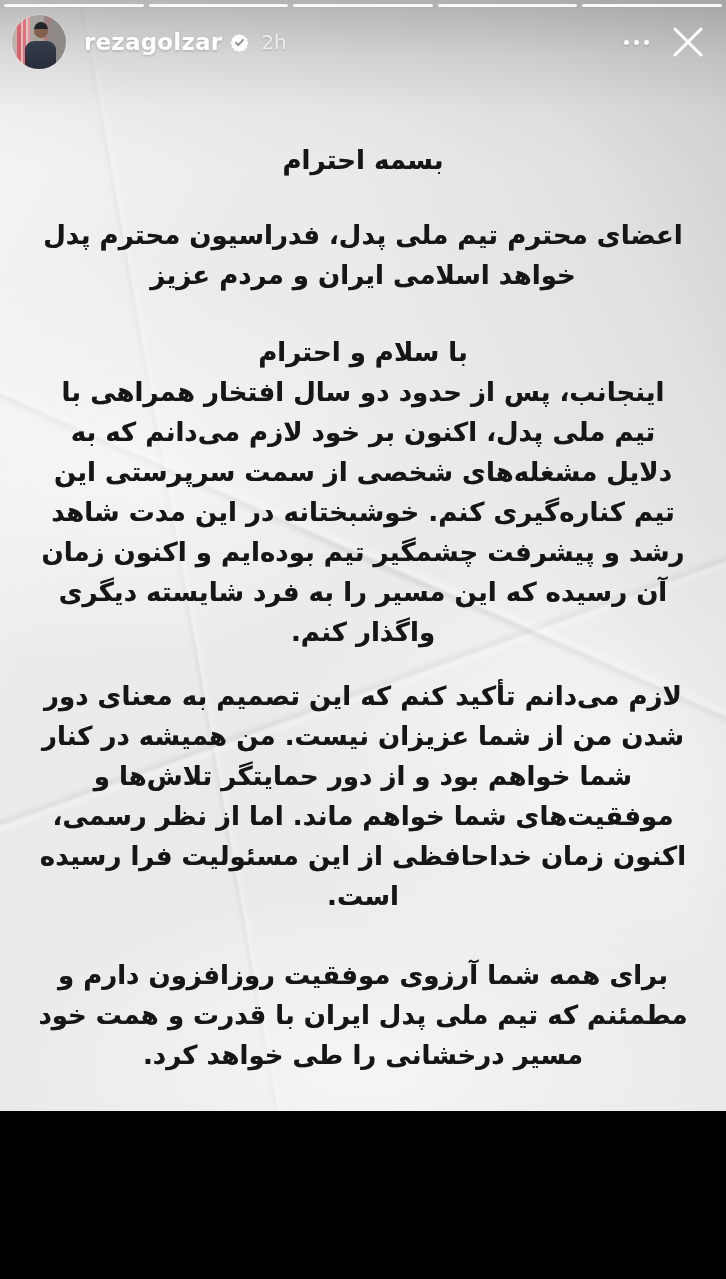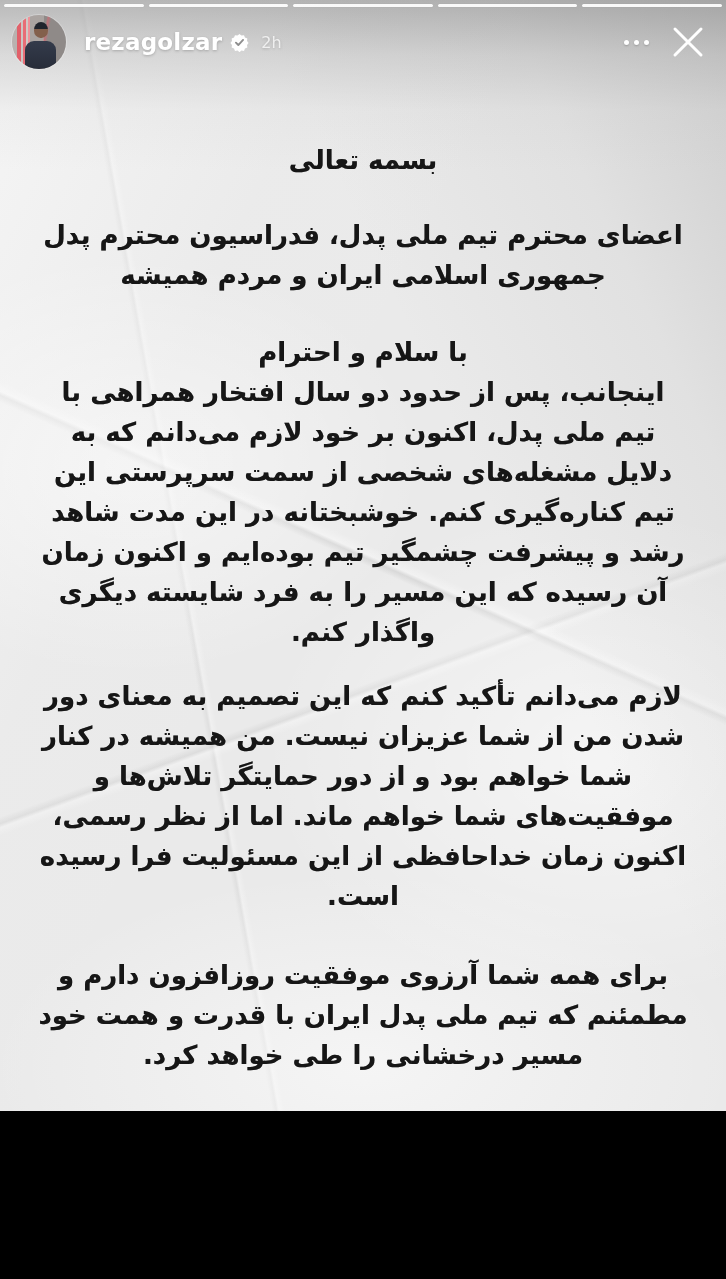--- a/index.html
+++ b/index.html
@@ -59,21 +59,21 @@
   }
   .username{
     margin-left:18px;font-size:23px;font-weight:700;letter-spacing:.2px;
     color:#fff;text-shadow:0 1px 3px rgba(0,0,0,.22);
   }
   .badge{
     width:19px;height:19px;margin-left:8px;flex:0 0 auto;
     display:flex;align-items:center;justify-content:center;
   }
   .timestamp{
-    margin-left:12px;font-size:16px;font-weight:400;
+    margin-left:12px;font-size:20px;font-weight:400;
     color:rgba(255,255,255,.75);text-shadow:0 1px 3px rgba(0,0,0,.18);
   }
   .header-spacer{flex:1;}
   .more-btn{
     width:44px;height:44px;border:none;background:transparent;cursor:pointer;
     display:flex;align-items:center;justify-content:center;gap:5px;padding:0;
   }
   .more-btn i{width:5px;height:5px;border-radius:50%;background:#fff;display:block;
     box-shadow:0 1px 2px rgba(0,0,0,.2);}
   .close-btn{
@@ -127,23 +127,23 @@
         <i></i>
         <i></i>
     </button>
     <button class="close-btn" aria-label="close story">
       <svg width="42" height="42" viewBox="0 0 42 42">
         <path d="M8 8 L34 34 M34 8 L8 34" stroke="#ffffff" stroke-width="3" stroke-linecap="round"></path>
       </svg>
     </button>
   </div>
 
-  <div class="letter-line pos-heading">بسمه تعالی</div>
+  <div class="letter-line pos-heading">بسمه احترام</div>
   <div class="letter-par pos-p1">اعضای محترم تیم ملی پدل، فدراسیون محترم پدل
-جمهوری اسلامی ایران و مردم همیشه</div>
+خواهد اسلامی ایران و مردم عزیز</div>
   <div class="letter-par pos-p3">لازم می‌دانم تأکید کنم که این تصمیم به معنای دور
 شدن من از شما عزیزان نیست. من همیشه در کنار
 شما خواهم بود و از دور حمایتگر تلاش‌ها و
 موفقیت‌های شما خواهم ماند. اما از نظر رسمی،
 اکنون زمان خداحافظی از این مسئولیت فرا رسیده
 است.</div>
   <div class="letter-par pos-p2">با سلام و احترام
 اینجانب، پس از حدود دو سال افتخار همراهی با
 تیم ملی پدل، اکنون بر خود لازم می‌دانم که به
 دلایل مشغله‌های شخصی از سمت سرپرستی این

